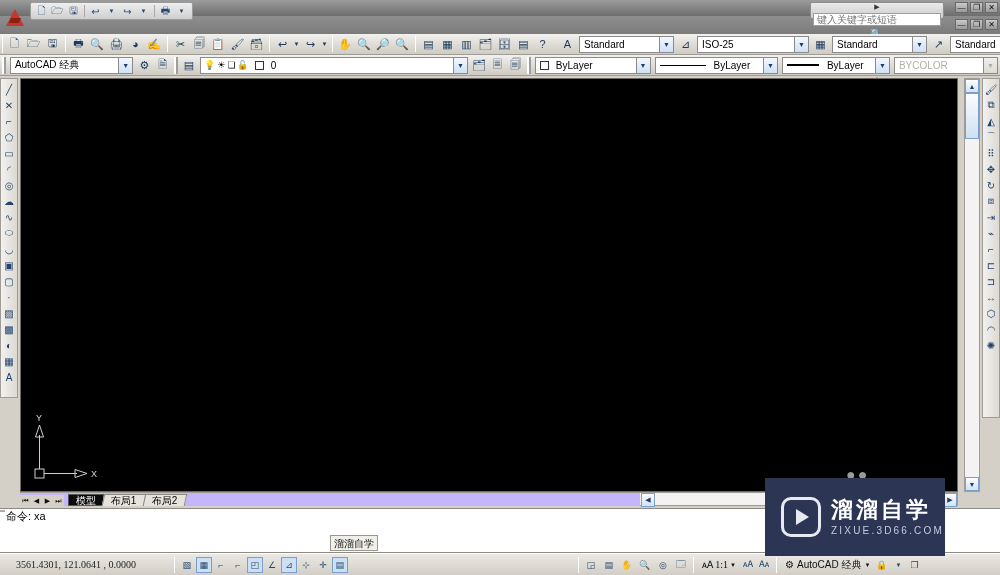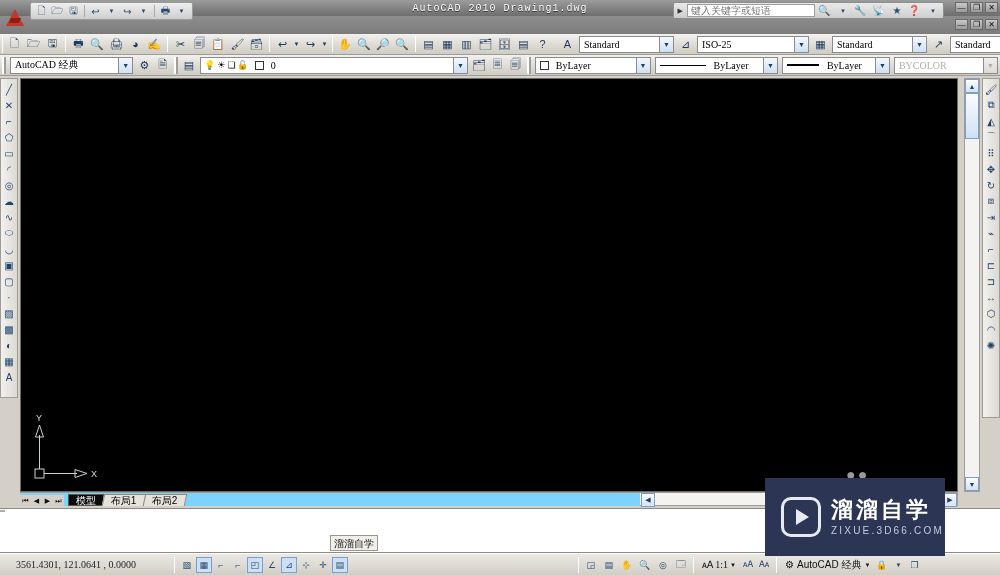--- a/index.html
+++ b/index.html
@@ -58,21 +58,21 @@
 
   .menuitems{ position:absolute; left:38px; top:0; display:flex; height:18px; align-items:center;}
   .menuitem{
     padding:0 7px; height:18px; line-height:18px; color:#f2f2f2;
     font-size:11px; white-space:nowrap; cursor:default;
   }
 
   .searchwrap{
     position:absolute; right:56px; top:-14px; height:17px; display:flex;align-items:center;
     background:linear-gradient(180deg,#e9e9e9,#cdcdcd);
-    border:1px solid #8e8e8e; border-radius:2px; padding:0 2px; gap:2px;
+    border:1px solid #8e8e8e; border-radius:2px; padding:0 2px; gap:2px;flex-direction:column;
   }
   .srch-arrow{font-size:7px;color:#333;padding:0 2px;}
   .searchwrap input{
     width:128px;height:13px;border:1px solid #9d9d9d;background:#fff;
     font-size:10px; color:#9a9a9a; padding:0 3px; outline:none;
     font-family:"Liberation Sans",sans-serif;
   }
   .srch-ic{width:16px;height:14px;display:flex;align-items:center;justify-content:center;font-size:10px;color:#2c4d72;}
   .win-btns2{ position:absolute; right:2px; top:3px; display:flex; gap:2px; }
 
@@ -93,21 +93,21 @@
   .tbtn{
     width:19px;height:19px;display:flex;align-items:center;justify-content:center;
     font-size:11px;color:#1d3c61; cursor:default;
   }
   .tsep{ width:1px;height:16px;background:#a6a39c;border-right:1px solid #fff;margin:0 3px;}
   .dd{
     height:17px;display:flex;align-items:center; border:1px solid #8b8b8b;
     background:#fff; margin:0 2px;
   }
   .dd .val{ padding:0 4px; font-size:10px; color:#000; white-space:nowrap; overflow:hidden;
-    font-family:Liberation Serif, serif; }
+    font-family:Liberation Sans, sans-serif; }
   .dd .arw{
     width:14px;height:15px;margin-left:auto;
     background:linear-gradient(180deg,#f4f8fd,#cfe0f4);
     border-left:1px solid #8b8b8b;
     display:flex;align-items:center;justify-content:center;font-size:7px;color:#1b3f6b;
   }
   .dd.disabled .val{ color:#b4b0a8; }
   .dd.disabled .arw{ background:linear-gradient(180deg,#f0efee,#dcdad4); color:#b0ada6;}
   .swatch{ width:9px;height:9px;border:1px solid #333;background:#fff;margin:0 3px 0 4px;}
   .lineprev{ width:46px;height:1px;background:#000;margin:0 4px;}
@@ -154,21 +154,21 @@
     font-size:7px;color:#1b3f6b;
   }
   .sthumb{
     background:linear-gradient(180deg,#fbfcff,#cfe0f4); border:1px solid #7ba0cb;
   }
   .strack{ flex:1; background:#f4f3f1; }
 
   
   .tabsrow{
     position:absolute; left:20px; top:493px; width:620px; height:13px;
-    display:flex; align-items:flex-end; background:#7dd3fc;
+    display:flex; align-items:flex-end; background:#c4b5fd;
   }
   .navbtn{ width:11px;height:11px;display:flex;align-items:center;justify-content:center;
     font-size:7px;color:#111; background:#d4d0c8;}
   .ltab{
     height:12px; padding:0 7px; font-size:10px; line-height:12px;
     background:#e6e3dc; border:1px solid #8c8984; border-bottom:none;
     margin-right:-1px; transform:skewX(-12deg); cursor:default;
   }
   .ltab span{ display:inline-block; transform:skewX(12deg); }
   .ltab.active{ background:#0b0b0b; color:#fff; transform:none; border:1px solid #555; }
@@ -236,21 +236,20 @@
   .wm-main{ color:#fff; font-size:22px; letter-spacing:3px; font-weight:bold; line-height:1.1;}
   .wm-sub{ color:#c6cbe0; font-size:10px; letter-spacing:2.2px; margin-top:3px;}
   .dots{ position:absolute; left:846px; top:466px; color:#9a9a9a; font-size:16px; z-index:40; letter-spacing:2px;}
 </style>
 </head>
 <body>
 
 <div id="app">
 
   <div class="titlebar">
-    <div class="title-text">AutoCAD 2010   Drawing1.dwg</div>
     <div class="win-btns">
       <div class="win-btn">—</div>
       <div class="win-btn">❐</div>
       <div class="win-btn">✕</div>
     </div>
   </div>
 
   <div class="menurow">
     <div class="applogo">
       <div class="tri"></div>
@@ -477,20 +476,21 @@
       </div>
     <div id="tab-list" style="display:flex;align-items:flex-end">
         <div class="ltab active"><span>模型</span></div>
         <div class="ltab"><span>布局1</span></div>
         <div class="ltab"><span>布局2</span></div>
       </div>
   </div>
 
   <div class="cmdarea">
     <div class="cmdgrip"></div>
+    <div class="cmdline">命令: xa</div>
   </div>
 
   <div class="tooltip">溜溜自学</div>
 
   <div class="statusbar">
     <div class="coords">3561.4301, 121.0641 , 0.0000</div>
     <div class="ssep"></div>
     <div id="status-toggles" style="display:flex;align-items:center;gap:1px">
         <div class="sbt">▧</div>
         <div class="sbt on">▦</div>

